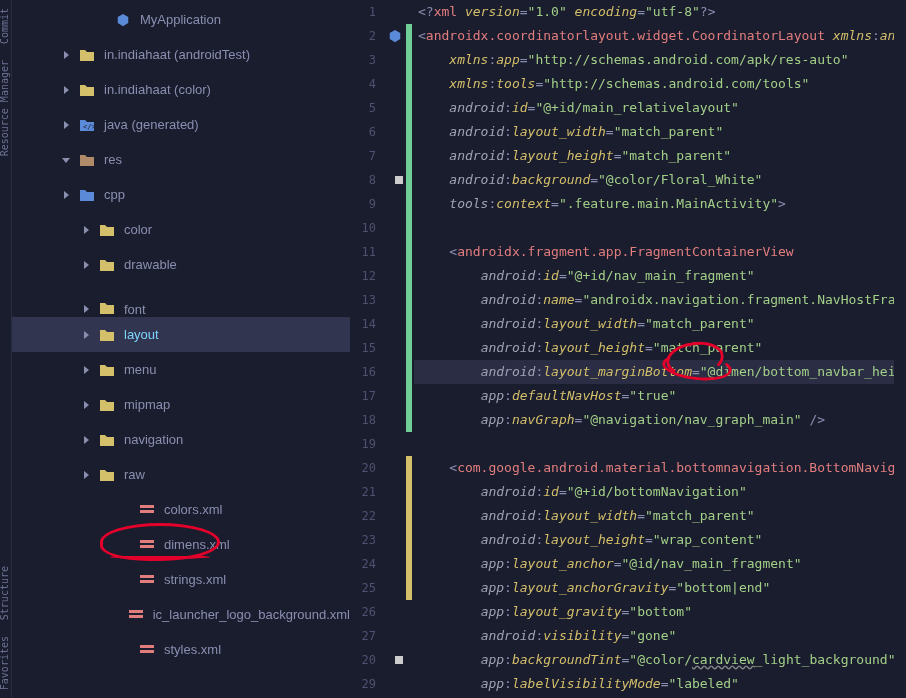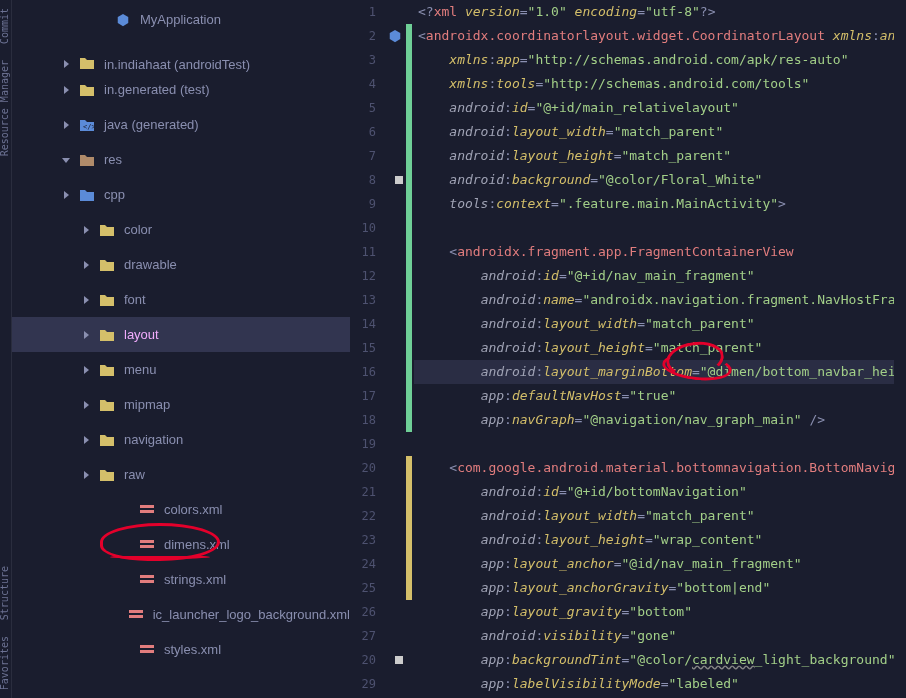--- a/index.html
+++ b/index.html
@@ -59,21 +59,21 @@
   .icon {
     width: 18px;
     height: 18px;
     margin-right: 8px;
     display: inline-flex;
     align-items: center;
     justify-content: center;
   }
   .icon svg { width: 16px; height: 14px; }
   .tree-label { color: #8a8fb0; font-size: 13px; font-family: "Segoe UI", sans-serif; }
-  .tree-item.selected .tree-label { color: #f0abfc; }
+  .tree-item.selected .tree-label { color: #7dd3fc; }
   .editor {
     flex: 1;
     background: #1a1d2e;
     display: flex;
     flex-direction: row;
     overflow: hidden;
     position: relative;
   }
   .gutter-lines {
     width: 34px;
@@ -153,21 +153,21 @@
       <span class="chevron none">
         <svg viewBox="0 0 16 16"></svg>
       </span>
       <span class="icon">
         <svg viewBox="0 0 16 16">
           <polygon fill="#5b8bd8" points="8,1 14,4.5 14,11.5 8,15 2,11.5 2,4.5"></polygon>
         </svg>
       </span>
       <span class="tree-label">MyApplication</span>
     </div>
-    <div class="tree-item" style="position: relative; align-items: flex-end;">
+    <div class="tree-item" style="position: relative;">
       <span class="indent" style="width: 36px;"></span>
       <span class="chevron ">
         <svg viewBox="0 0 16 16">
           <path fill="#8a8fb0" d="M6 4l5 4-5 4z"></path>
         </svg>
       </span>
       <span class="icon">
         <svg viewBox="0 0 16 14">
           <path fill="#d4bf6a" d="M1 2h5l2 2h7v9H1z"></path>
         </svg>
@@ -179,21 +179,21 @@
       <span class="chevron ">
         <svg viewBox="0 0 16 16">
           <path fill="#8a8fb0" d="M6 4l5 4-5 4z"></path>
         </svg>
       </span>
       <span class="icon">
         <svg viewBox="0 0 16 14">
           <path fill="#d4bf6a" d="M1 2h5l2 2h7v9H1z"></path>
         </svg>
       </span>
-      <span class="tree-label">in.generated (test)</span>
+      <span class="tree-label">in.indiahaat (color)</span>
     </div>
     <div class="tree-item" style="position: relative;">
       <span class="indent" style="width: 36px;"></span>
       <span class="chevron ">
         <svg viewBox="0 0 16 16">
           <path fill="#8a8fb0" d="M6 4l5 4-5 4z"></path>
         </svg>
       </span>
       <span class="icon">
         <svg viewBox="0 0 16 14">
@@ -252,21 +252,21 @@
           <path fill="#8a8fb0" d="M6 4l5 4-5 4z"></path>
         </svg>
       </span>
       <span class="icon">
         <svg viewBox="0 0 16 14">
           <path fill="#d4bf6a" d="M1 2h5l2 2h7v9H1z"></path>
         </svg>
       </span>
       <span class="tree-label">drawable</span>
     </div>
-    <div class="tree-item" style="position: relative;">
+    <div class="tree-item" style="position: relative; align-items: flex-end;">
       <span class="indent" style="width: 56px;"></span>
       <span class="chevron ">
         <svg viewBox="0 0 16 16">
           <path fill="#8a8fb0" d="M6 4l5 4-5 4z"></path>
         </svg>
       </span>
       <span class="icon">
         <svg viewBox="0 0 16 14">
           <path fill="#d4bf6a" d="M1 2h5l2 2h7v9H1z"></path>
         </svg>

